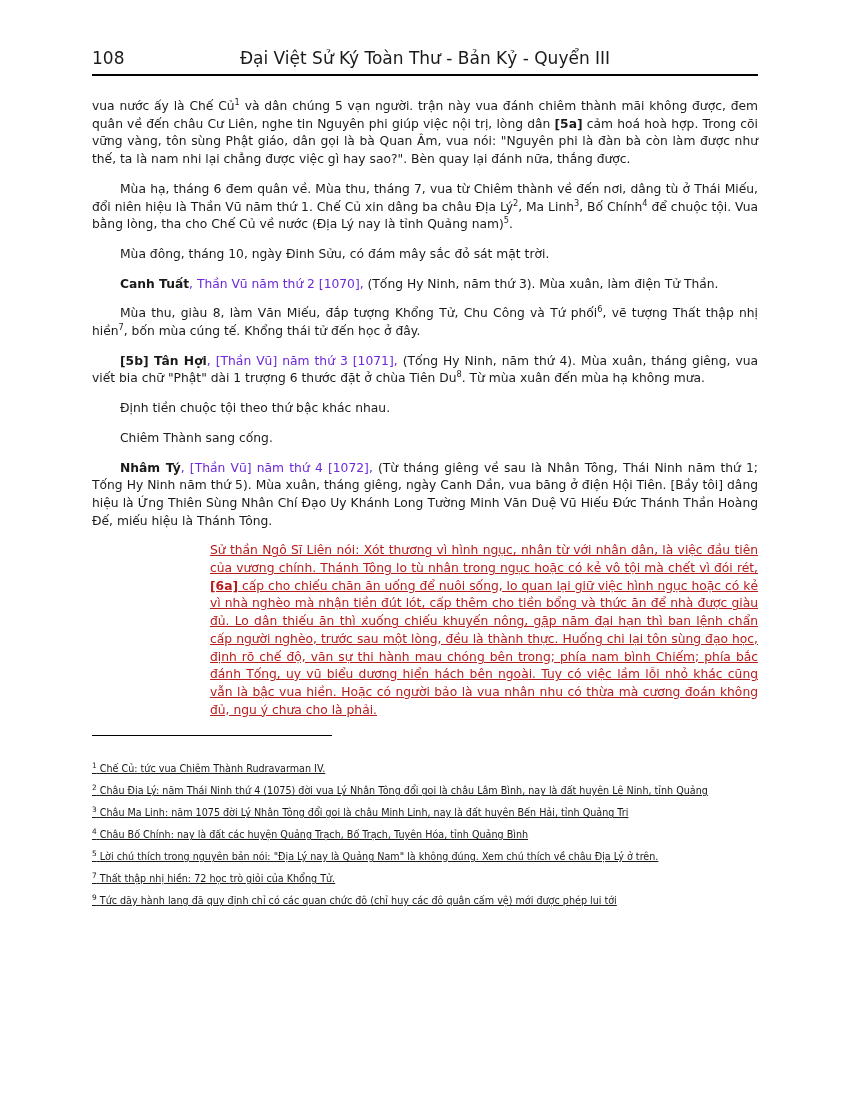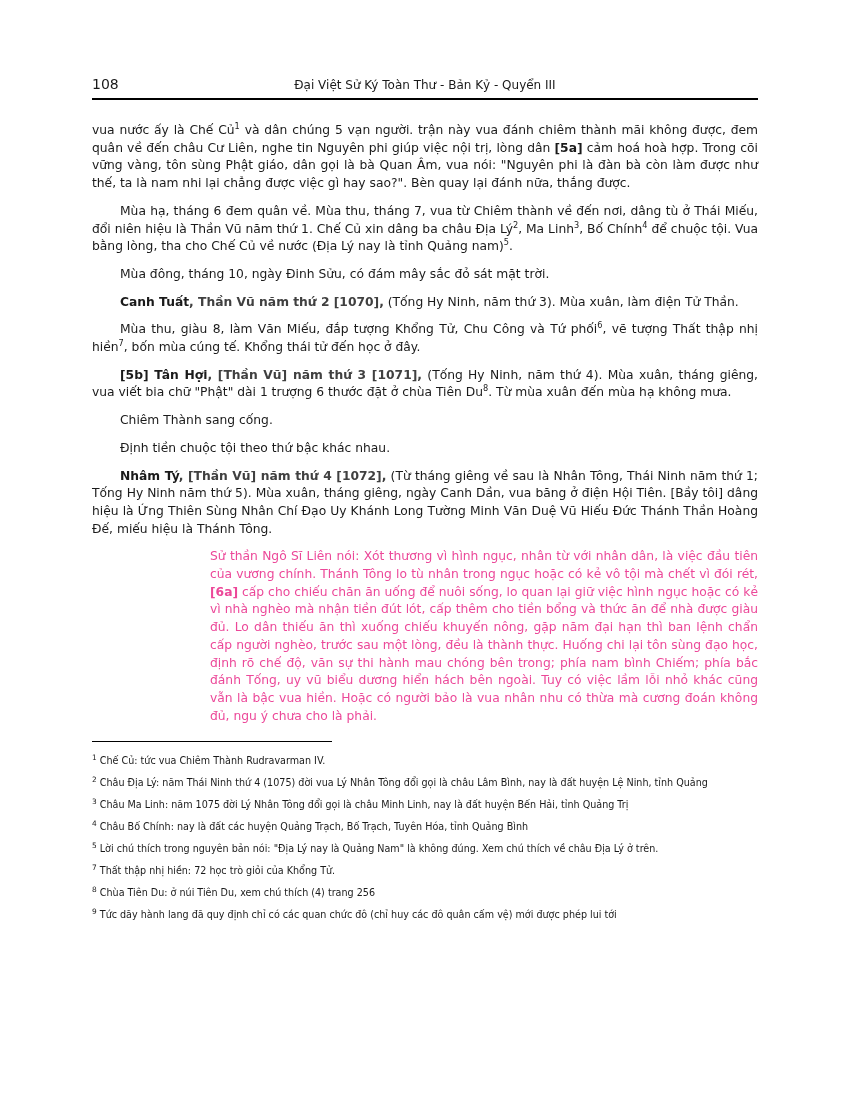--- a/index.html
+++ b/index.html
@@ -21,72 +21,72 @@
     padding: 48px 92px 0 92px;
   }
   .header {
     display: flex;
     align-items: baseline;
     font-size: 12.5px;
     padding-bottom: 6px;
   }
   .header .page-number {
     width: 60px;
-    font-size: 14px;
-    margin-top: 28px;
+    font-size: 17px;
   }
   .header .running-title {
     flex: 1;
     text-align: center;
     padding-right: 60px;
-    font-size: 12px;
+    font-size: 17px;
   }
   .header-rule {
     border-bottom: 2px solid #000;
     margin-bottom: 22px;
   }
   .body-text {
     font-size: 12.3px;
     line-height: 1.44;
     text-align: justify;
   }
   .body-text p {
-    margin: 0 0 10px 0;
+    margin: 12px 0 10px 0;
     text-indent: 28px;
   }
   .body-text p.noindent {
     text-indent: 0;
   }
   .body-text p.quote {
     margin-left: 118px;
     text-indent: 0;
-    color: #ec4899;
+    color: #b91c1c;
     text-align: justify;
+    text-decoration: underline;
   }
   .bold {
     font-weight: bold;
   }
   .gray {
-    color: #404040;
-    font-weight: bold;
+    color: #6d28d9;
   }
   sup {
     font-size: 8.2px;
     vertical-align: super;
     line-height: 0;
   }
   .footnote-rule {
     margin-top: 16px;
     width: 240px;
     border-bottom: 1.6px solid #000;
   }
   .footnotes {
-    margin-top: 13px;
+    margin-top: 27px;
     font-size: 9.6px;
     line-height: 1.35;
+    text-decoration: underline;
   }
   .footnotes .fn {
     margin-bottom: 9px;
     display: block;
     text-align: justify;
   }
   .footnotes .fn sup {
     font-size: 7.4px;
   }
   .fn-cont {
@@ -113,37 +113,36 @@
 
     <p>Mùa đông, tháng 10, ngày Đinh Sửu, có đám mây sắc đỏ sát mặt trời.</p>
 
     <p><span class="bold">Canh Tuất</span><span class="gray">, Thần Vũ năm thứ 2 [1070],</span><span> (Tống Hy Ninh, năm thứ 3). Mùa xuân, làm điện Tử Thần.</span></p>
 
 
     <p><span>Mùa thu, giàu 8, làm Văn Miếu, đắp tượng Khổng Tử, Chu Công và Tứ phối</span><sup>6</sup><span>, vẽ tượng Thất thập nhị hiền</span><sup>7</sup><span>, bốn mùa cúng tế. Khổng thái tử đến học ở đây.</span></p>
 
     <p><span class="bold">[5b]</span><span class="bold"> Tân Hợi</span><span class="gray">, [Thần Vũ] năm thứ 3 [1071],</span><span> (Tống Hy Ninh, năm thứ 4). Mùa xuân, tháng giêng, vua viết bia chữ "Phật" dài 1 trượng 6 thước đặt ở chùa Tiên Du</span><sup>8</sup><span>. Từ mùa xuân đến mùa hạ không mưa.</span></p>
 
+    <p>Định tiền chuộc tội theo thứ bậc khác nhau.</p>
+
     <p>Chiêm Thành sang cống.</p>
-
-    <p>Định tiền chuộc tội theo thứ bậc khác nhau.</p>
 
 
     <p><span class="bold">Nhâm Tý</span><span class="gray">, [Thần Vũ] năm thứ 4 [1072],</span><span> (Từ tháng giêng về sau là Nhân Tông, Thái Ninh năm thứ 1; Tống Hy Ninh năm thứ 5). Mùa xuân, tháng giêng, ngày Canh Dần, vua băng ở điện Hội Tiên. [Bầy tôi] dâng hiệu là Ứng Thiên Sùng Nhân Chí Đạo Uy Khánh Long Tường Minh Văn Duệ Vũ Hiếu Đức Thánh Thần Hoàng Đế, miếu hiệu là Thánh Tông.</span></p>
 
     <p class="quote"><span>Sử thần Ngô Sĩ Liên nói: Xót thương vì hình ngục, nhân từ với nhân dân, là việc đầu tiên của vương chính. Thánh Tông lo tù nhân trong ngục hoặc có kẻ vô tội mà chết vì đói rét, </span><span class="bold">[6a]</span><span> cấp cho chiếu chăn ăn uống để nuôi sống, lo quan lại giữ việc hình ngục hoặc có kẻ vì nhà nghèo mà nhận tiền đút lót, cấp thêm cho tiền bổng và thức ăn để nhà được giàu đủ. Lo dân thiếu ăn thì xuống chiếu khuyến nông, gặp năm đại hạn thì ban lệnh chẩn cấp người nghèo, trước sau một lòng, đều là thành thực. Huống chi lại tôn sùng đạo học, định rõ chế độ, văn sự thi hành mau chóng bên trong; phía nam bình Chiếm; phía bắc đánh Tống, uy vũ biểu dương hiển hách bên ngoài. Tuy có việc lầm lỗi nhỏ khác cũng vẫn là bậc vua hiền. Hoặc có người bảo là vua nhân nhu có thừa mà cương đoán không đủ, ngu ý chưa cho là phải.</span></p>
 
   </div>
 
   <div class="footnote-rule"></div>
 
   <div class="footnotes">
     <span class="fn"><sup>1</sup> <span>Chế Củ: tức vua Chiêm Thành Rudravarman IV.</span></span>
     <span class="fn"><sup>2</sup> <span>Châu Địa Lý: năm Thái Ninh thứ 4 (1075) đời vua Lý Nhân Tông đổi gọi là châu Lâm Bình, nay là đất huyện Lệ Ninh, tỉnh Quảng</span></span>
     <span class="fn"><sup>3</sup> <span>Châu Ma Linh: năm 1075 đời Lý Nhân Tông đổi gọi là châu Minh Linh, nay là đất huyện Bến Hải, tỉnh Quảng Trị</span></span>
     <span class="fn"><sup>4</sup> <span>Châu Bố Chính: nay là đất các huyện Quảng Trạch, Bố Trạch, Tuyên Hóa, tỉnh Quảng Bình</span></span>
     <span class="fn"><sup>5</sup> <span>Lời chú thích trong nguyên bản nói: "Địa Lý nay là Quảng Nam" là không đúng.  Xem chú thích về châu Địa Lý ở trên.</span></span>
     <span class="fn"><sup>7</sup> <span>Thất thập nhị hiền: 72 học trò giỏi của Khổng Tử.</span></span>
-    <span class="fn"><sup>8</sup> <span>Chùa Tiên Du: ở núi Tiên Du, xem chú thích (4) trang 256</span></span>
     <span class="fn"><sup>9</sup> <span>Tức dãy hành lang đã quy định chỉ có các quan chức đô (chỉ huy các đô quân cấm vệ) mới được phép lui tới</span></span>
   </div>
 
 </div>
 
 </body></html>

